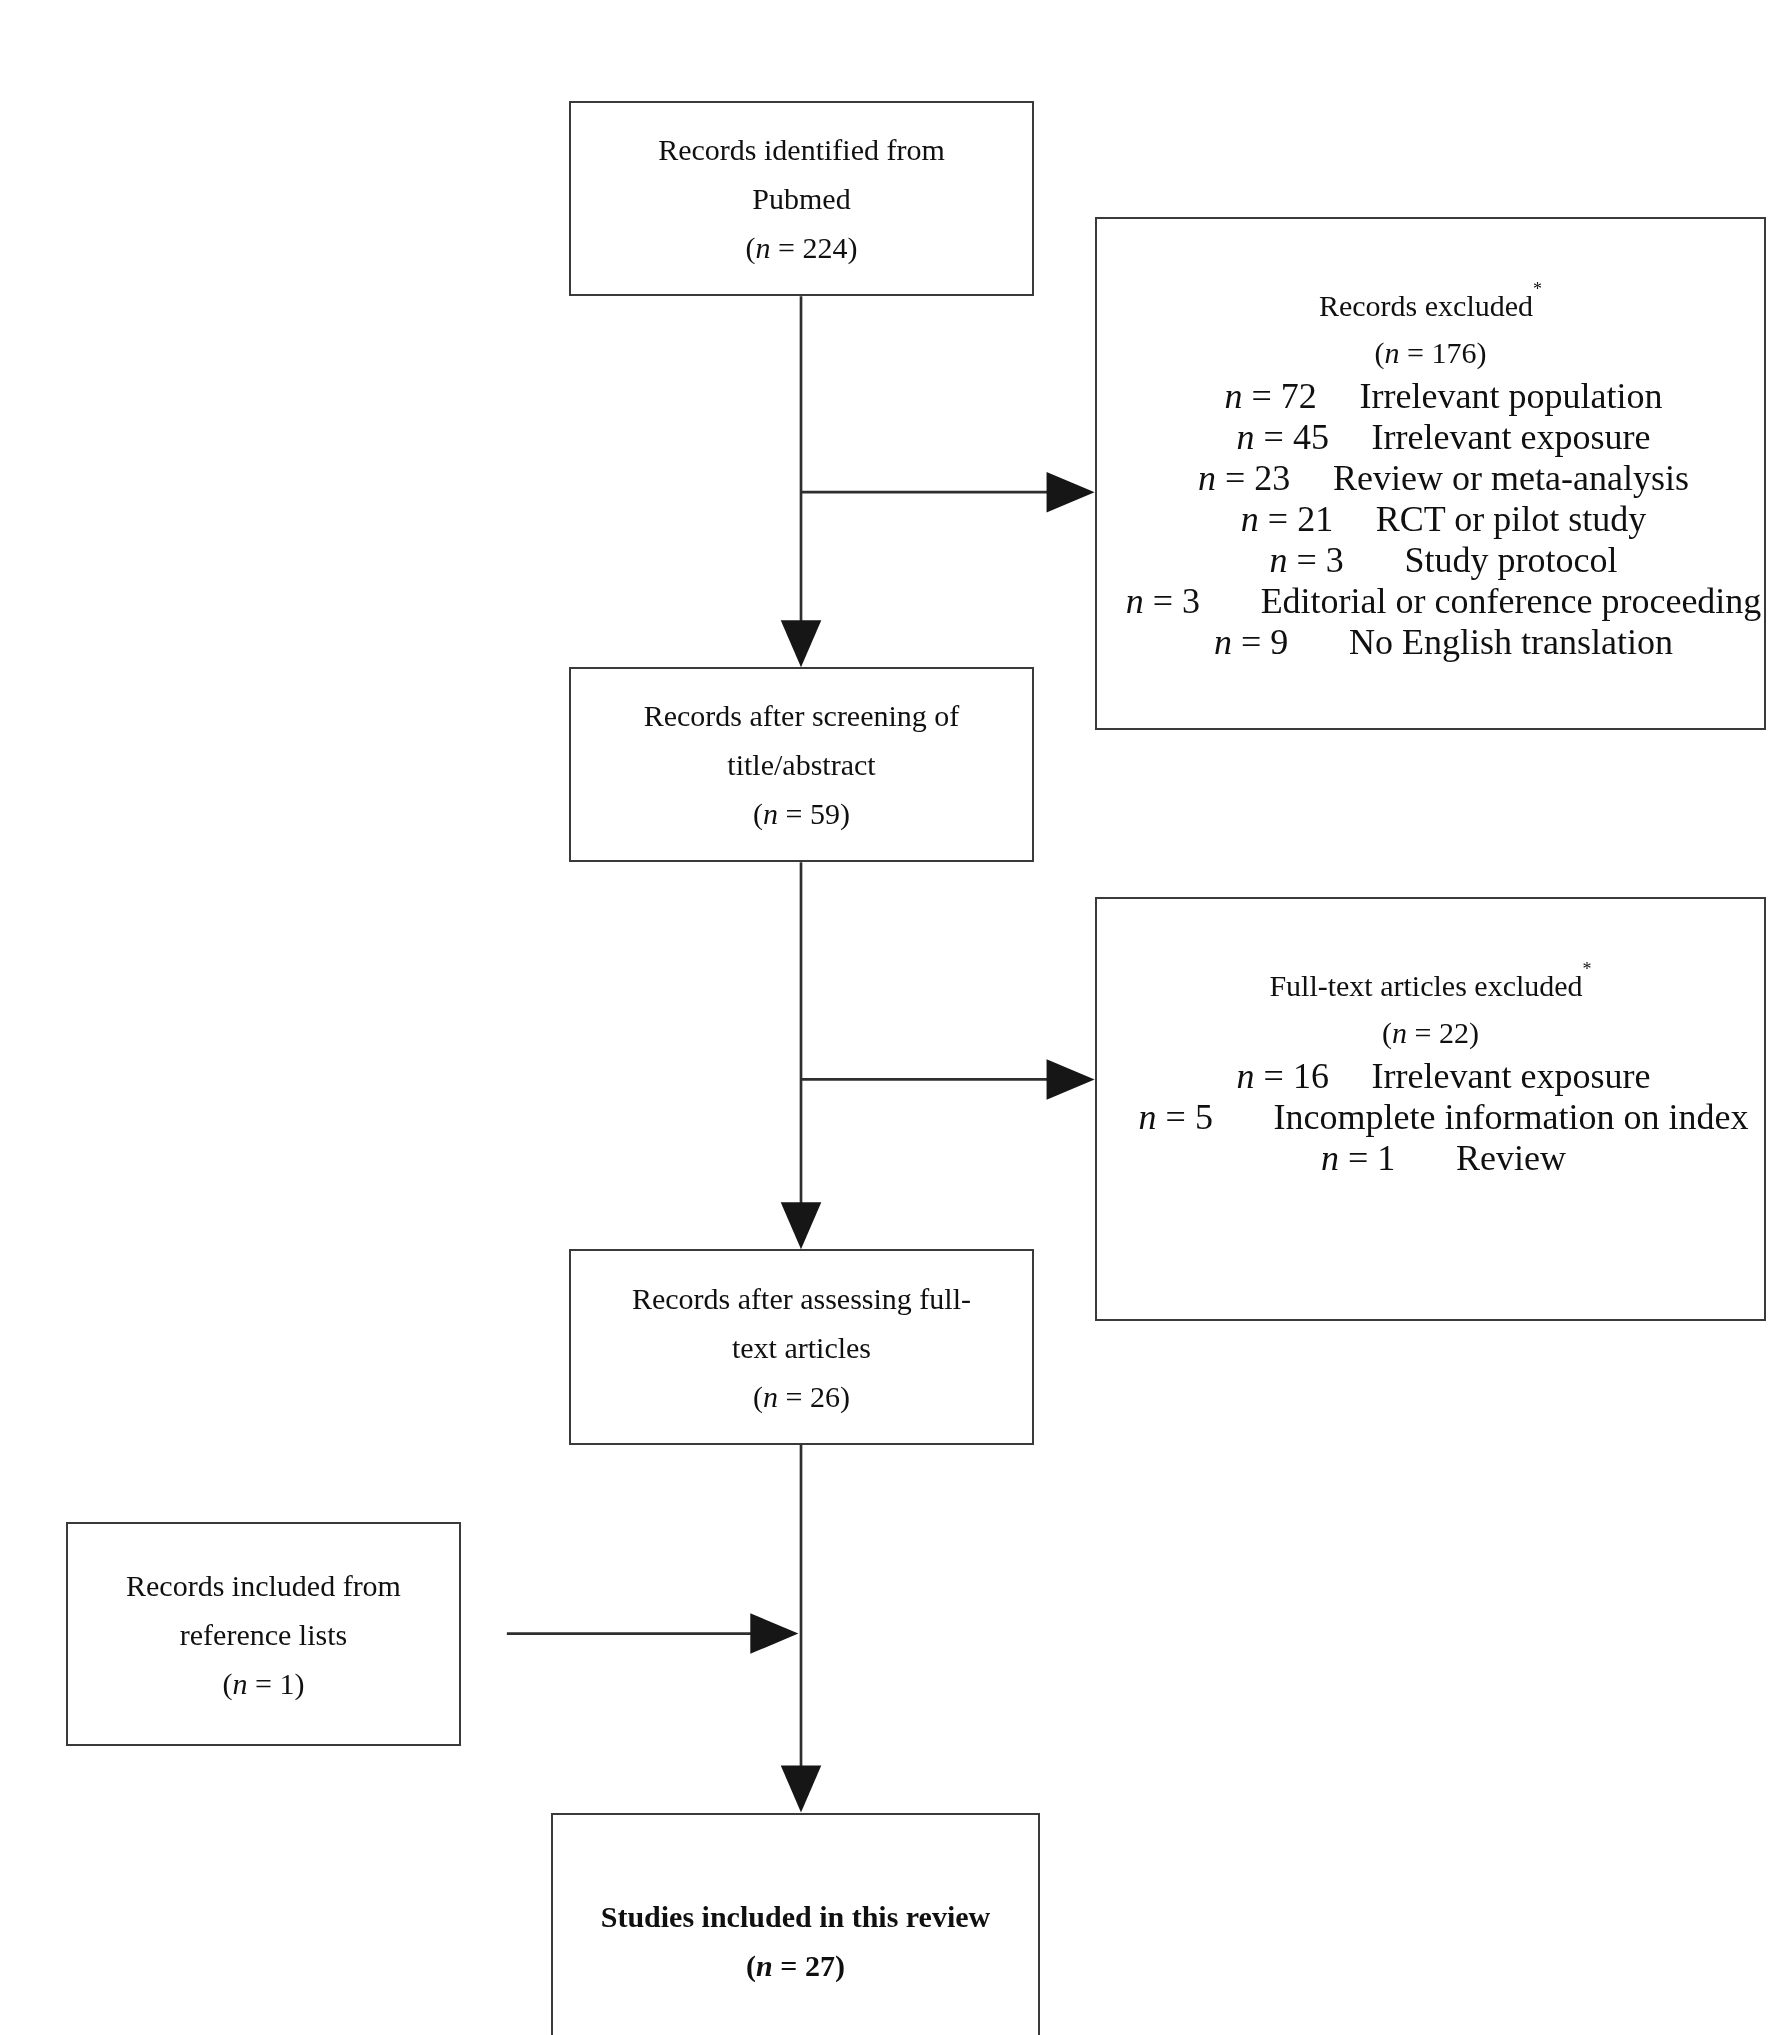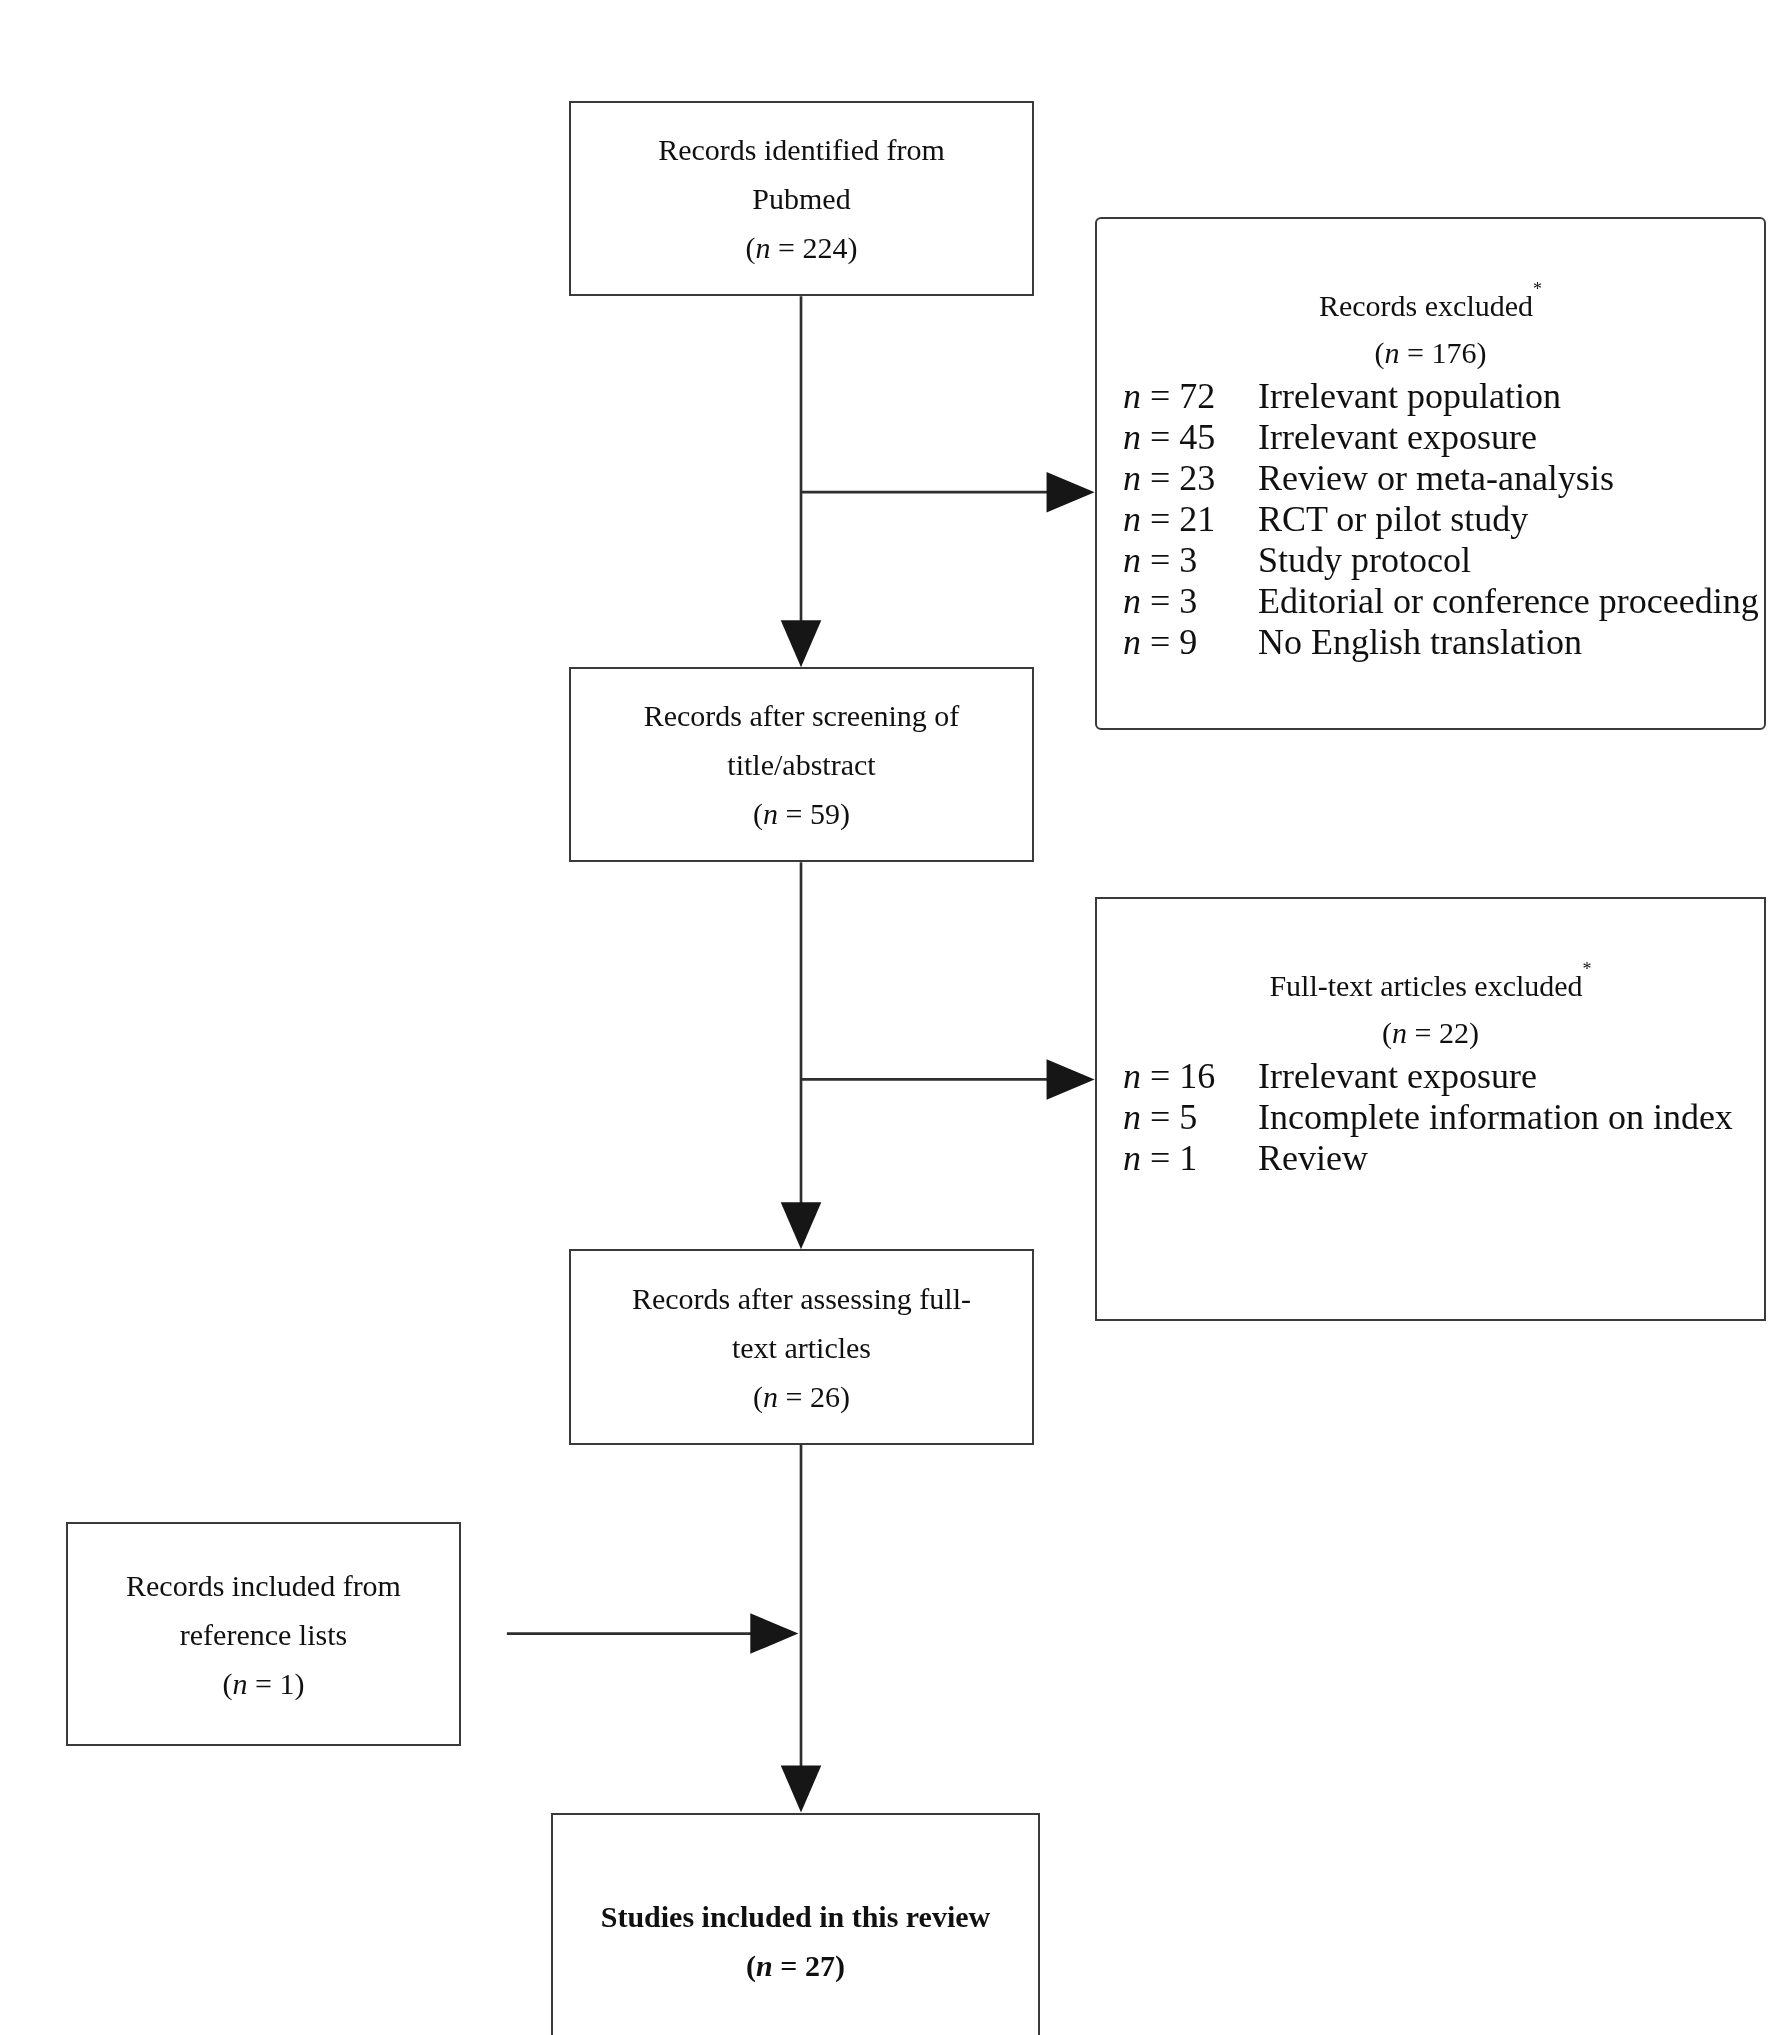--- a/index.html
+++ b/index.html
@@ -10,21 +10,21 @@
     font-family:"Liberation Serif","DejaVu Serif",serif;
     color:#101010;
     overflow:hidden;
   }
   svg.arrows{position:absolute;left:0;top:0;width:1791px;height:2035px;}
   .box{
     position:absolute;
     box-sizing:border-box;
     border:2.7px solid #3a3a3a;
     background:#ffffff;
-    display:flex;flex-direction:column;justify-content:center;
+    display:flex;flex-direction:column;justify-content:center;align-items:center;
   }
   .line{font-size:30px;line-height:49px;text-align:center;}
   .var{font-style:italic;}
   .bold .line{font-weight:bold;}
   .excl{justify-content:flex-start;padding-top:63px;}
   .title-line{font-size:30px;line-height:47px;text-align:center;}
   .ast{font-size:18px;position:relative;top:-0.55em;line-height:0;}
   .stat-row{display:flex;padding-left:26px;font-size:36px;line-height:41px;text-align:left;}
   .stat-count{width:135px;flex:0 0 135px;}
   .stat-reason{white-space:nowrap;}
@@ -52,21 +52,21 @@
       <polygon points="1495,3060 1405,3022 1405,3098"></polygon>
     </g>
   </svg>
 
   <div class="box" style="left:569px;top:101px;width:465px;height:195px;">
     <div class="line">Records identified from</div>
     <div class="line">Pubmed</div>
     <div class="line"><span>(</span><span class="var">n</span><span> = </span><span>224</span><span>)</span></div>
   </div>
 
-  <div class="box excl" style="left:1095px;top:217px;width:671px;height:513px;border-radius:6px;">
+  <div class="box excl" style="left:1095px;top:217px;width:671px;height:513px;">
     <div class="title-line"><span>Records excluded</span><sup class="ast">*</sup></div>
     <div class="title-line"><span>(</span><span class="var">n</span><span> = </span><span>176</span><span>)</span></div>
     <div class="stat-row">
         <span class="stat-count"><span class="var">n</span><span> = </span><span>72</span></span>
         <span class="stat-reason">Irrelevant population</span>
       </div>
     <div class="stat-row">
         <span class="stat-count"><span class="var">n</span><span> = </span><span>45</span></span>
         <span class="stat-reason">Irrelevant exposure</span>
       </div>

